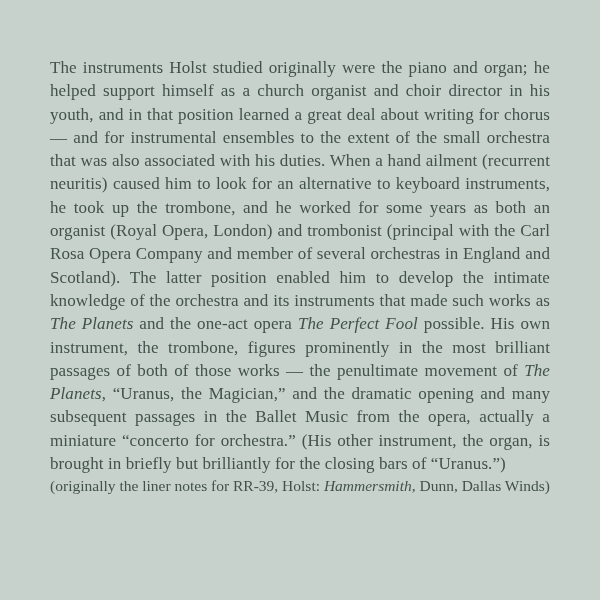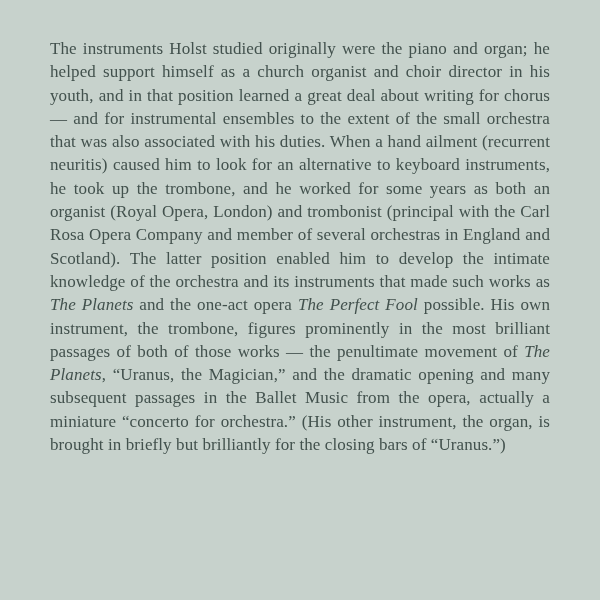--- a/index.html
+++ b/index.html
@@ -6,21 +6,21 @@
   html, body {
     margin: 0;
     padding: 0;
     width: 600px;
     height: 600px;
     background: #c7d2cc;
   }
   .page {
     width: 600px;
     height: 600px;
-    padding: 37px 50px 0 50px;
+    padding: 56px 50px 0 50px;
     font-family: "Liberation Serif", "DejaVu Serif", serif;
     color: #42514d;
     overflow: hidden;
   }
   .body-text {
     margin: 0;
     font-size: 17px;
     line-height: 23.3px;
     text-align: justify;
     letter-spacing: 0.1px;
@@ -39,13 +39,14 @@
     margin: 2px 0 0 0;
     text-align: center;
     font-size: 15.5px;
   }
 </style>
 </head>
 <body style="background: rgb(199, 210, 204);">
 
 <div class="page" style="background: rgb(199, 210, 204); color: rgb(66, 81, 77);">
   <p class="body-text"><span>The instruments Holst studied originally were the piano and organ; he helped support himself as a church organist and choir director in his youth, and in that position learned a great deal about writing for chorus — and for instrumental ensembles to the extent of the small orchestra that was also associated with his duties. When a hand ailment (recurrent neuritis) caused him to look for an alternative to keyboard instruments, he took up the trombone, and he worked for some years as both an organist (Royal Opera, London) and trombonist (principal with the Carl Rosa Opera Company and member of several orchestras in England and Scotland). The latter position enabled him to develop the intimate knowledge of the orchestra and its instruments that made such works as </span><i>The Planets</i><span> and the one-act opera </span><i>The Perfect Fool</i><span> possible. His own instrument, the trombone, figures prominently in the most brilliant passages of both of those works — the penultimate movement of </span><i>The Planets</i><span>, “Uranus, the Magician,” and the dramatic opening and many subsequent passages in the Ballet Music from the opera, actually a miniature “concerto for orchestra.” (His other instrument, the organ, is brought in briefly but brilliantly for the closing bars of “Uranus.”)</span></p>
+  <p class="source-note"><span>(originally the liner notes for RR-39, Holst: </span><i>Hammersmith</i><span>, Dunn, Dallas Winds)</span></p>
 </div>
 
 </body></html>

